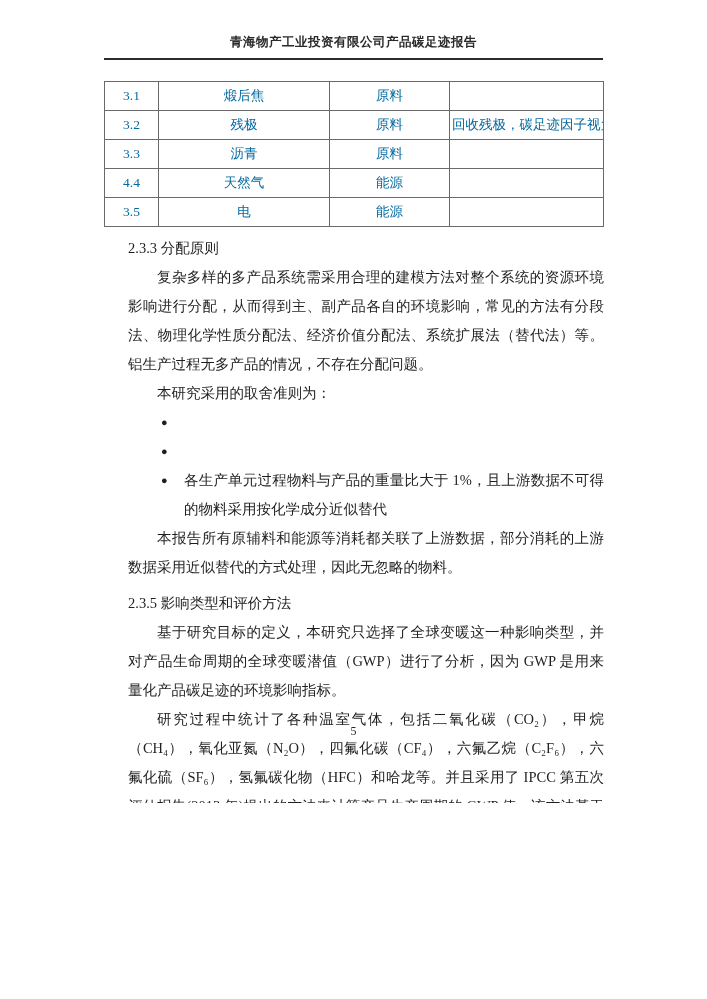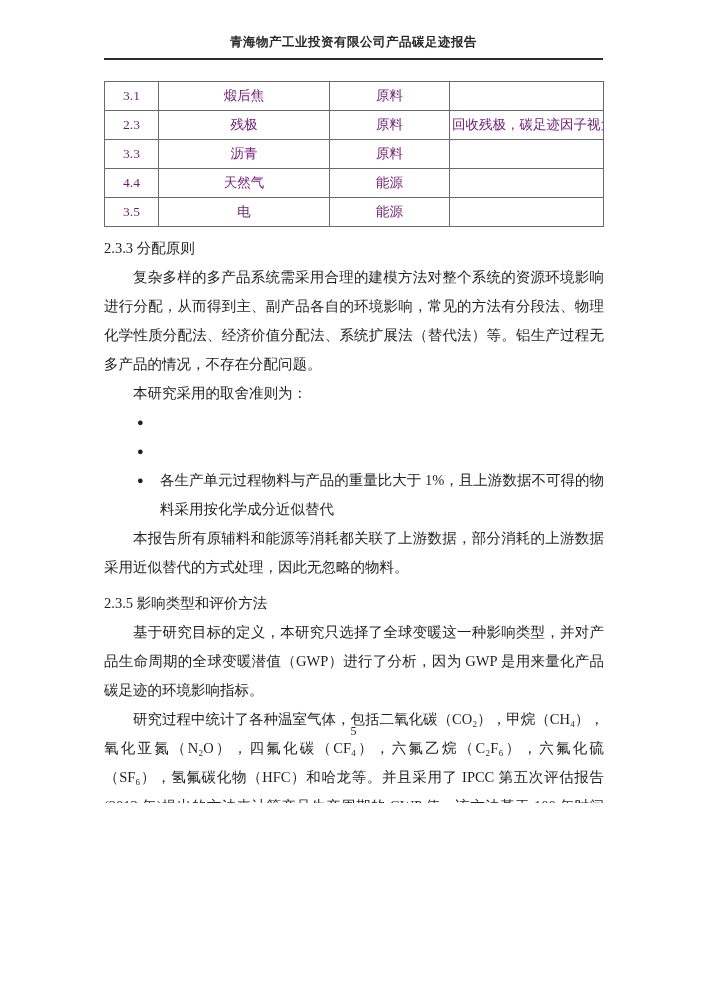--- a/index.html
+++ b/index.html
@@ -30,33 +30,34 @@
     margin-top:21px;
     border-collapse:collapse;
     table-layout:fixed;
   }
   .mat-table td {
     border:1px solid #6a6a6a;
     height:28px;
     text-align:center;
     vertical-align:middle;
     font-size:13.5px;
-    color:#701a75;
+    color:#0369a1;
     padding:0 2px;
     overflow:hidden;
     white-space:nowrap;
   }
   .col-no   { width:49px; }
   .col-name { width:166px; }
   .col-cat  { width:115px; }
   
   .body-text {
     font-size:14.5px;
     line-height:29px;
     text-align:justify;
+    margin-left:24px;
   }
   .sec-heading { margin-top:7px; text-align:left; }
   .para  { text-indent:2em; }
   .intro { text-indent:2em; }
   .bullets { margin:0; padding:0; list-style:none; }
   .bullet { display:flex; padding-left:33px; }
   .bullet .marker { flex:none; width:23px; font-size:11px; line-height:29px; color:#1f1f1f; }
   .bullet .btext  { flex:1; text-align:justify; }
   
   .page-number {
@@ -78,21 +79,21 @@
 
     <table class="mat-table">
       <tbody>
         <tr>
           <td class="col-no">3.1</td>
           <td class="col-name">煅后焦</td>
           <td class="col-cat">原料</td>
           <td></td>
         </tr>
         <tr>
-          <td class="col-no">2.3</td>
+          <td class="col-no">3.2</td>
           <td class="col-name">残极</td>
           <td class="col-cat">原料</td>
           <td>回收残极，碳足迹因子视为0</td>
         </tr>
         <tr>
           <td class="col-no">3.3</td>
           <td class="col-name">沥青</td>
           <td class="col-cat">原料</td>
           <td></td>
         </tr>

